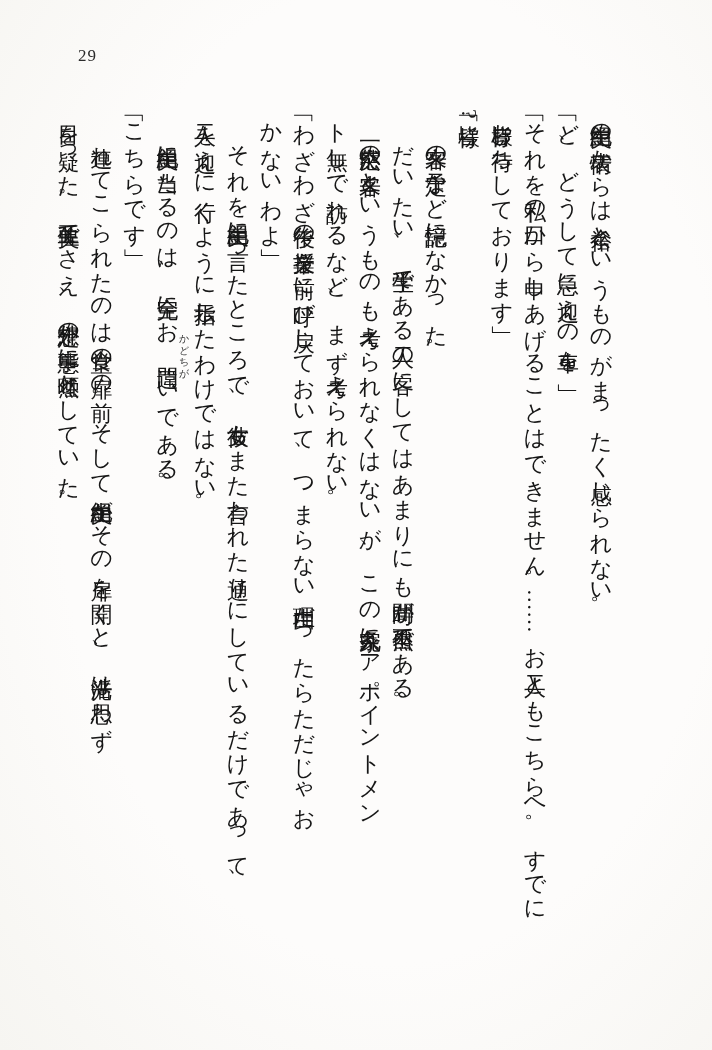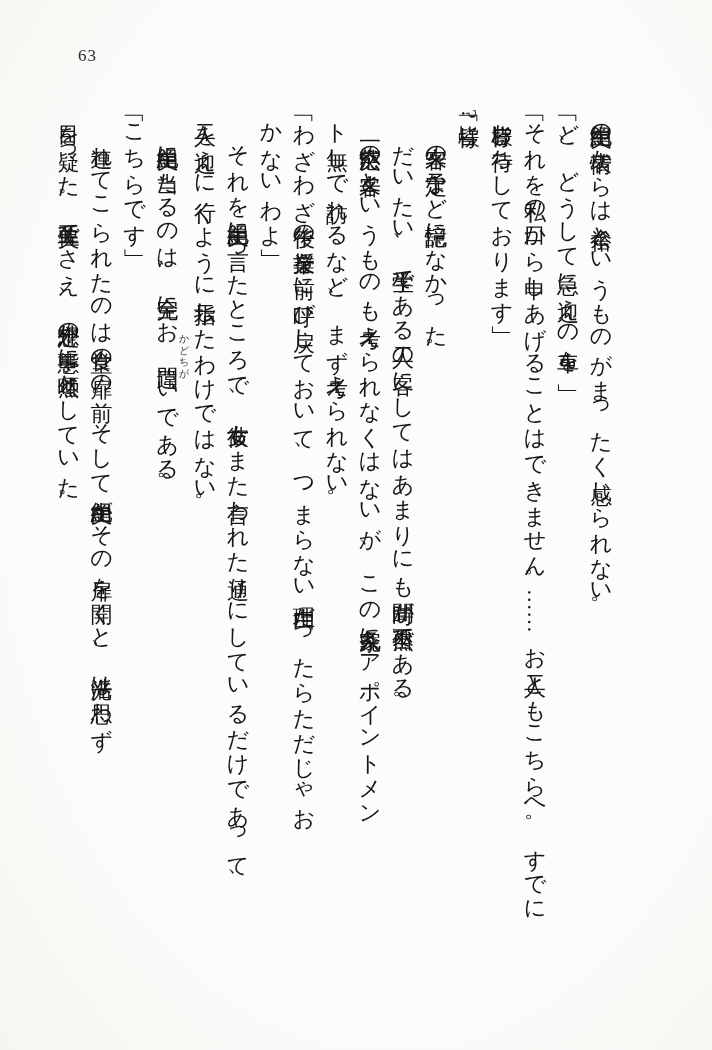--- a/index.html
+++ b/index.html
@@ -56,21 +56,21 @@
     font-size: 10px;
     color: #333;
     letter-spacing: 0;
   }
 </style>
 </head>
 <body>
 
 <div class="page">
 
-  <div class="page-number">63</div>
+  <div class="page-number">29</div>
 
   <div class="text-block">
     <p class="tline">美由紀の表情からは余裕というものがまったく感じられない。</p>
     <p class="tline">「ど、どうして急に迎えの車を?」</p>
     <p class="tline">「それを私の口から申しあげることはできません。……お二人ともこちらへ。すでに</p>
     <p class="tline">皆様お待ちしております」</p>
     <p class="tline">「皆様?」</p>
     <p class="tline indent">来客の予定など記憶になかった。</p>
     <p class="tline indent">だいたい、学生である二人の客にしてはあまりにも時間が不自然である。</p>
     <p class="tline indent">一応突然の来客というものも考えられなくはないが、この九条家にアポイントメン</p>

